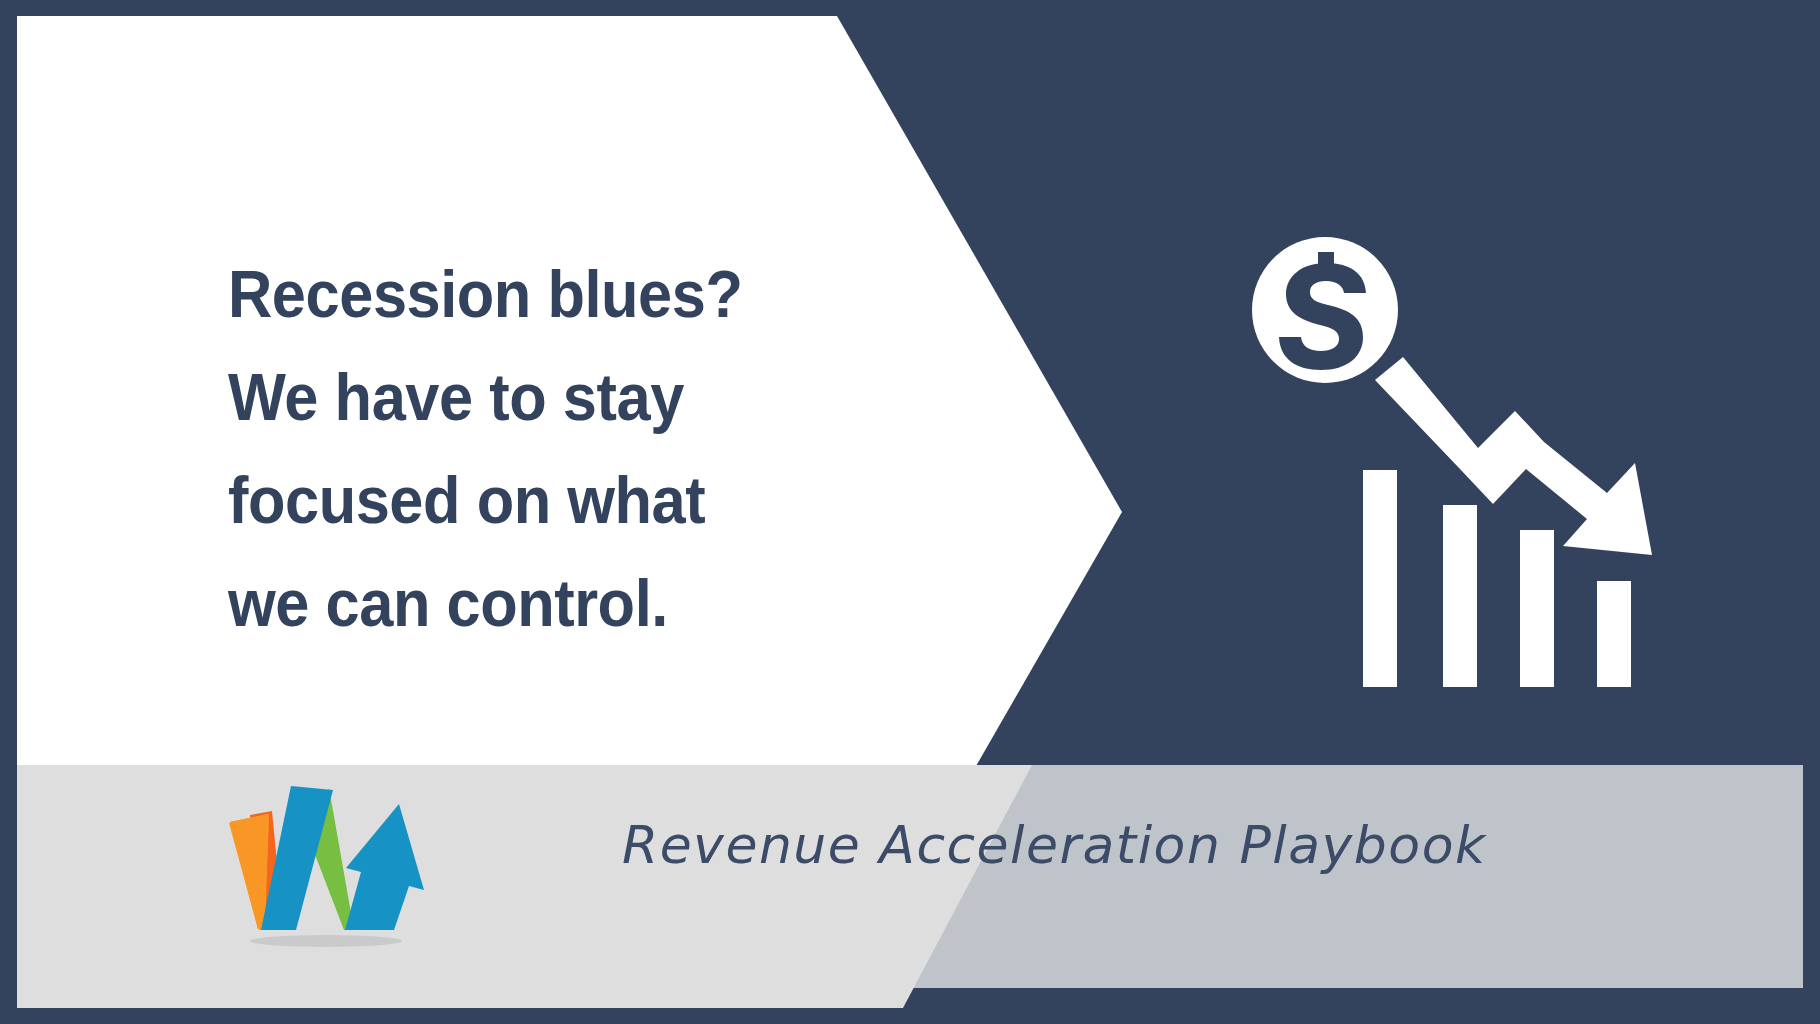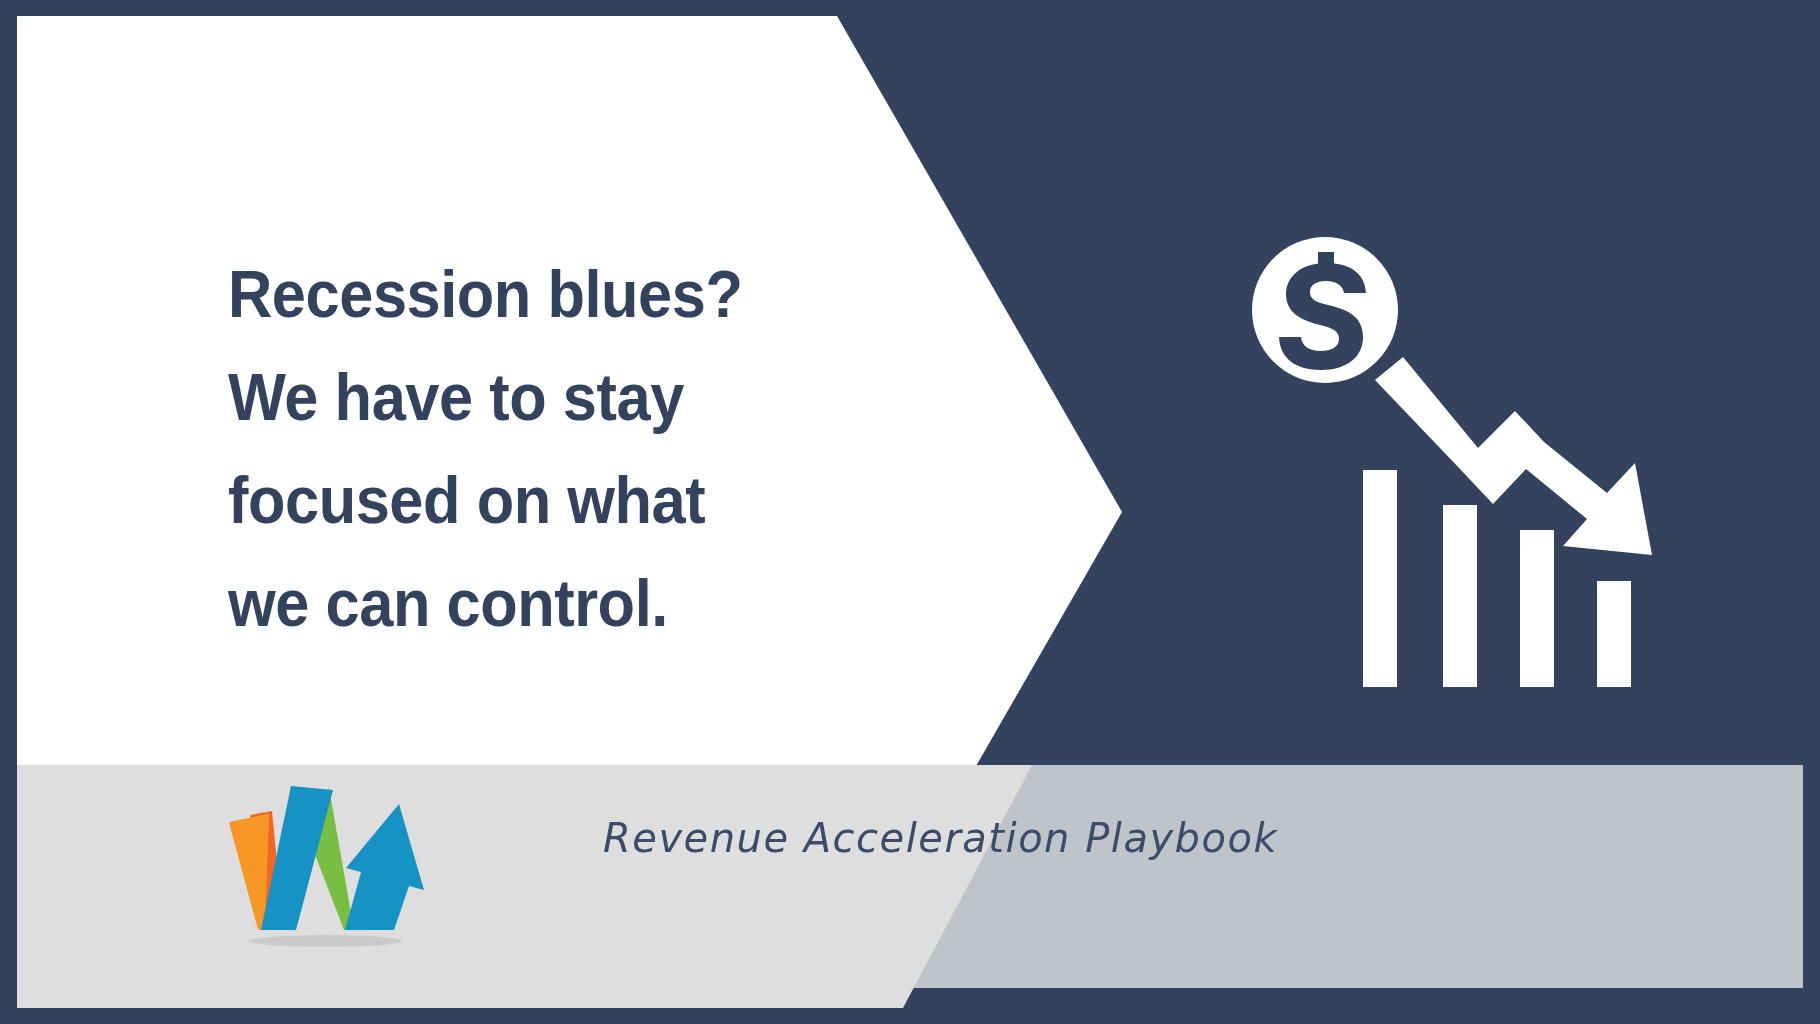--- a/index.html
+++ b/index.html
@@ -74,26 +74,26 @@
     left: 228px;
     top: 778px;
     width: 200px;
     height: 185px;
   }
   .logo svg { display: block; width: 100%; height: 100%; }
 
   
   .tagline {
     position: absolute;
-    left: 603px;
+    left: 622px;
     top: 815px;
     color: #3c4c68;
     font-family: "DejaVu Sans", sans-serif;
     font-style: italic;
-    font-size: 40px;
+    font-size: 52px;
     font-weight: 500;
     letter-spacing: 1.5px;
     white-space: nowrap;
   }
 
   
   .chart-graphic {
     position: absolute;
     left: 1215px;
     top: 205px;

